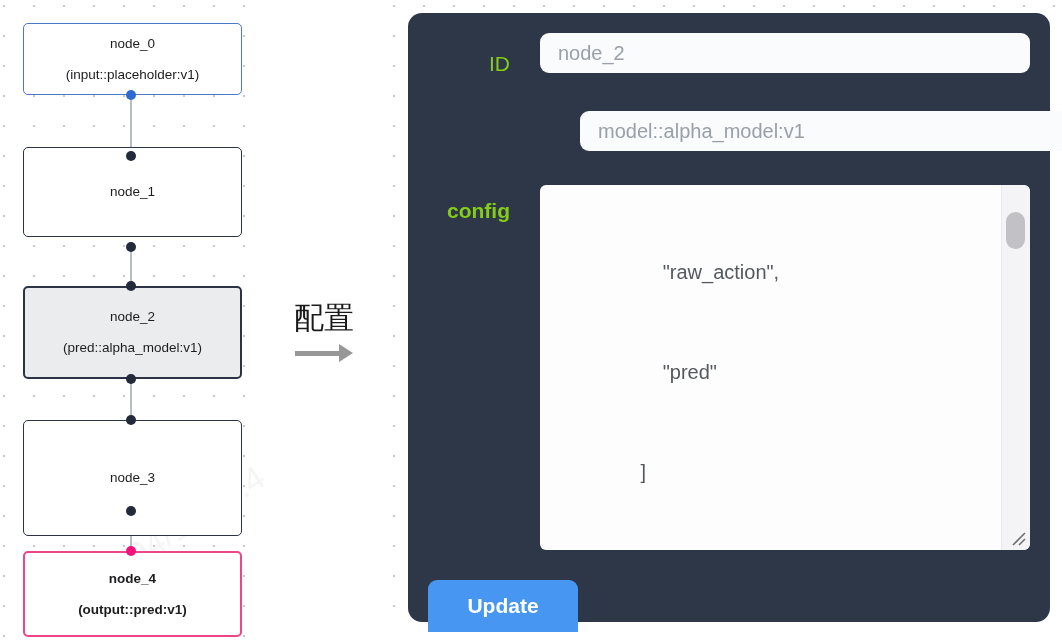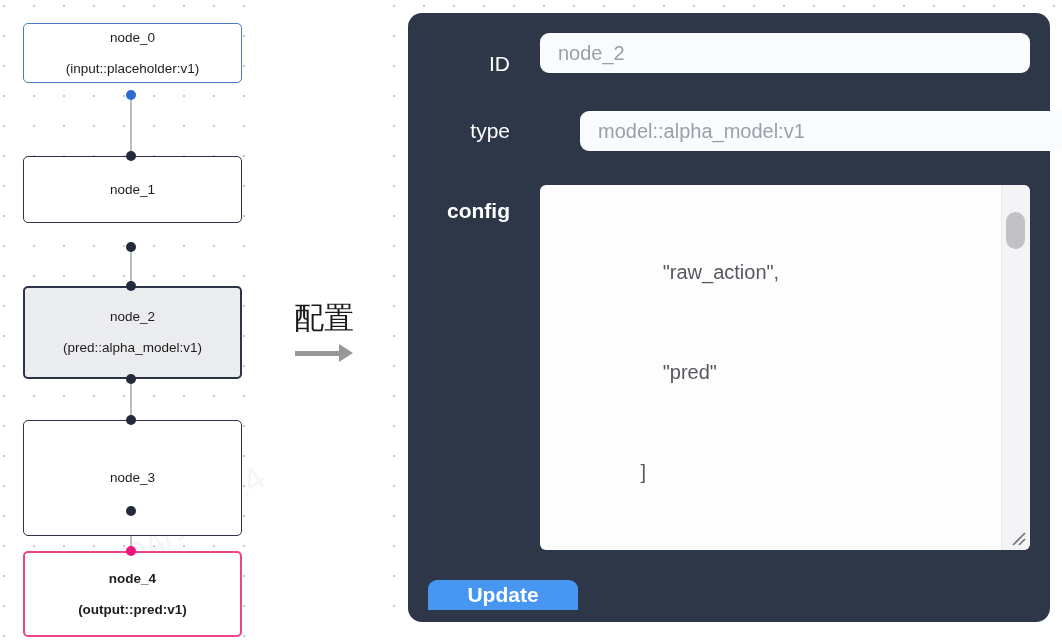--- a/index.html
+++ b/index.html
@@ -41,21 +41,21 @@
   .cfg-arrow { position:absolute; left:295px; top:344px; width:58px; height:18px; }
   .cfg-arrow .shaft { position:absolute; left:0; top:7px; width:45px; height:5px; background:#979797; }
   .cfg-arrow .head  { position:absolute; left:44px; top:0; width:0; height:0;
                       border-left:14px solid #979797; border-top:9px solid transparent;
                       border-bottom:9px solid transparent; }
 
   
   .panel { position:absolute; left:408px; top:13px; width:642px; height:609px;
            background:#2d3748; border-radius:14px; }
   .fld-label { position:absolute; left:0; width:102px; text-align:right;
-               color:#ffffff; font-size:21px; }
+               color:#84cc16; font-size:21px; }
   .lbl-id     { top:31px;  line-height:40px; }
   .lbl-type   { top:98px;  line-height:40px; }
   .lbl-config { top:186px; line-height:24px;font-weight:bold; }
   .fld-input { position:absolute; left:132px; width:490px; height:40px;
                background:#fafbfd; border:none; outline:none; border-radius:9px;
                color:#99a0aa; font-size:20px; padding:0 18px;
                font-family:"Liberation Sans","DejaVu Sans",sans-serif; }
   .in-id   { top:20px; }
   .in-type { top:98px;margin-left:40px; }
 
@@ -63,21 +63,21 @@
                 background:#fdfdfe; border-radius:6px; overflow:hidden; }
   .config-text { position:absolute; left:0; top:4px; right:30px; color:#55595f;
                  font-size:20px; line-height:33.4px; white-space:pre; padding-left:56px; }
   .sb-track { position:absolute; right:0; top:0; width:29px; height:100%;
               background:#f4f4f6; border-left:1px solid #eaeaee;
               border-radius:0 6px 6px 0; }
   .sb-thumb { position:absolute; left:4px; top:27px; width:19px; height:37px;
               border-radius:10px; background:#c2c2c6; }
   .resize-grip { position:absolute; right:3px; bottom:3px; width:18px; height:18px; }
 
-  .update-btn { position:absolute; left:20px; top:567px; width:150px; height:30px;
+  .update-btn { position:absolute; left:20px; top:567px; width:150px; height:52px;
                 background:#4797f2; color:#ffffff; font-size:21px; font-weight:700;
                 border:none; border-radius:9px 9px 0 0; cursor:pointer;
                 font-family:"Liberation Sans","DejaVu Sans",sans-serif; }
 </style>
 </head>
 <body>
 
 <div class="stage">
 
   <div class="flow-canvas dots"></div>
@@ -85,25 +85,25 @@
   <div class="dots-left-strip dots"></div>
 
   <div class="wm" style="left:610px; top:330px;">2025/04/11 11:4</div>
   <div class="wm" style="left:40px; top:520px;">2025/04/11 11:4</div>
 
   <div class="edge" style="top:95px;  height:61px;"></div>
   <div class="edge" style="top:247px; height:39px;"></div>
   <div class="edge" style="top:379px; height:41px;"></div>
   <div class="edge" style="top:511px; height:40px;"></div>
 
-  <div class="node node-input" style="top:23px; height:60px;">
+  <div class="node node-input" style="top:23px; height:72px;">
     <div>node_0</div>
     <div class="sub">(input::placeholder:v1)</div>
   </div>
-  <div class="node" style="top:156px; height:67px;gap:28px;">
+  <div class="node" style="top:147px; height:90px;gap:28px;">
     <div>node_1</div>
   </div>
   <div class="node node-selected" style="top:286px; height:93px;">
     <div>node_2</div>
     <div class="sub">(pred::alpha_model:v1)</div>
   </div>
   <div class="node" style="top:420px; height:116px;">
     <div>node_3</div>
   </div>
   <div class="node node-output" style="top:551px; height:86px;font-weight:bold;">
@@ -124,21 +124,20 @@
   <div class="cfg-arrow">
     <div class="shaft"></div>
     <div class="head"></div>
   </div>
 
   <div class="panel">
 
     <div class="fld-label lbl-id">ID</div>
     <input class="fld-input in-id" value="node_2" style="">
 
-    <div class="fld-label lbl-type">type</div>
     <input class="fld-input in-type" value="model::alpha_model:v1" style="">
 
     <div class="fld-label lbl-config">config</div>
 
     <div class="config-box">
       <div class="config-text">
         <div>            "raw_action",</div>
         <div>            "pred"</div>
         <div>        ]</div>
         

